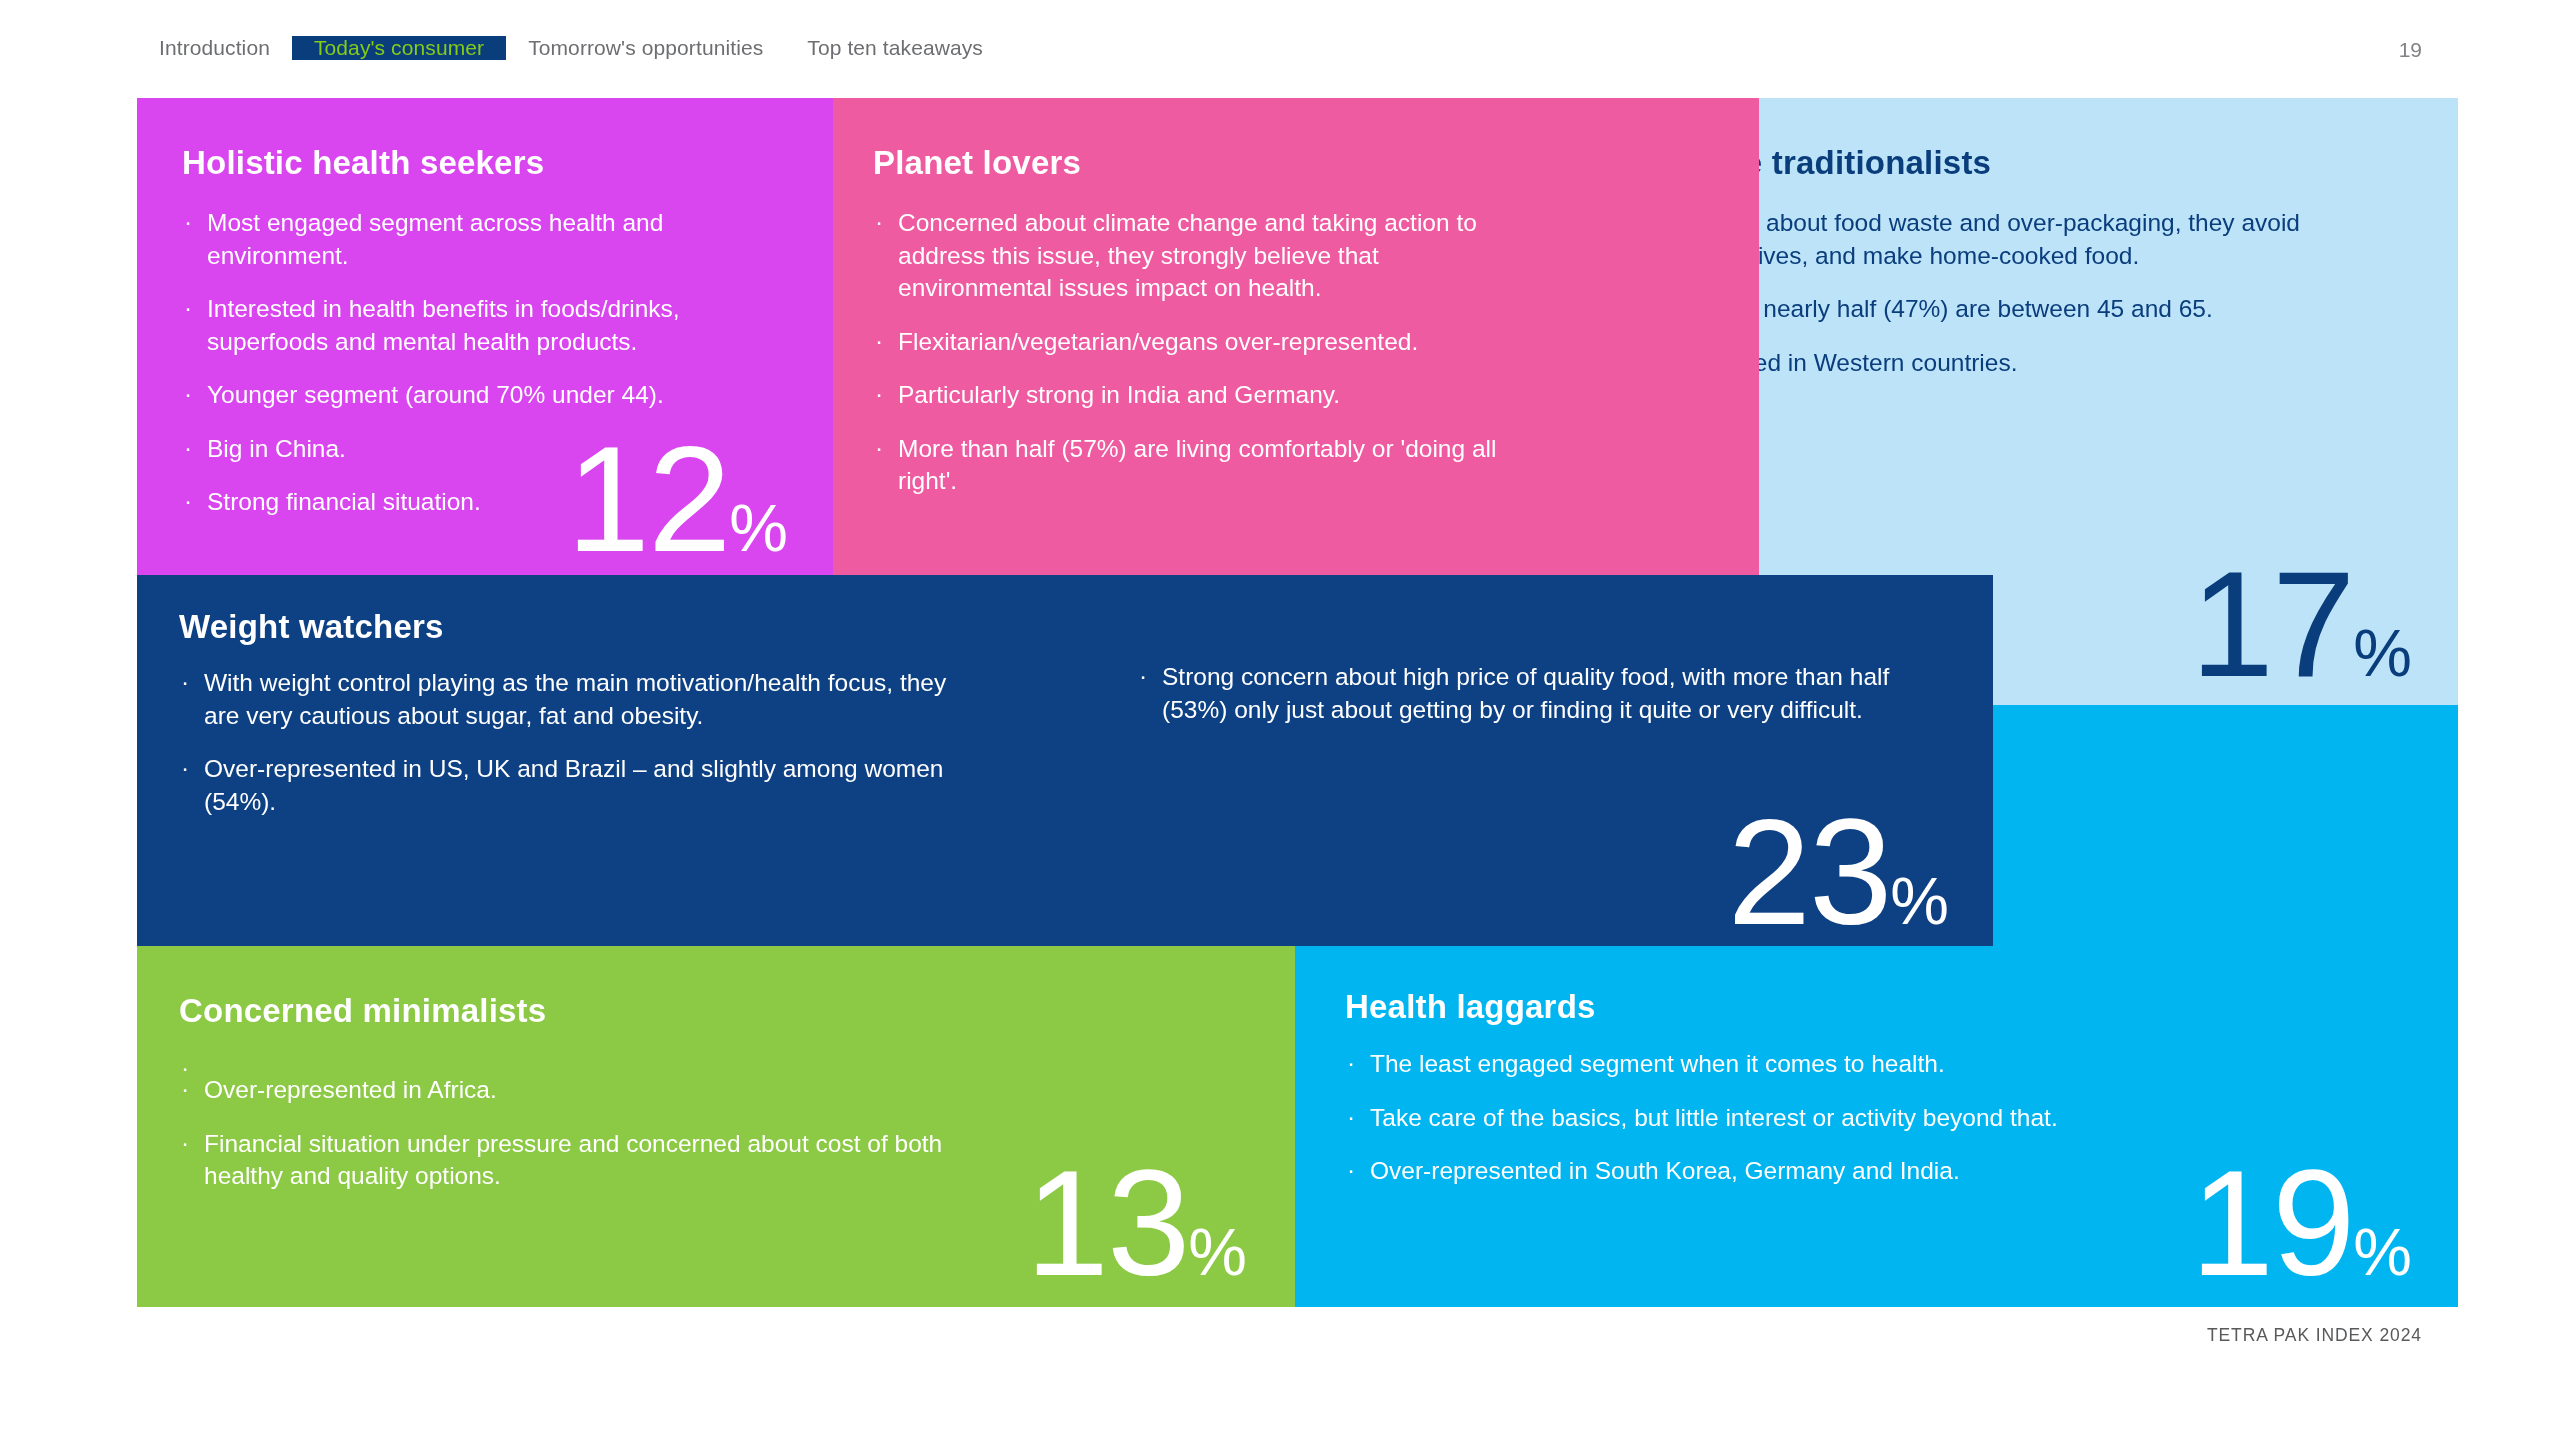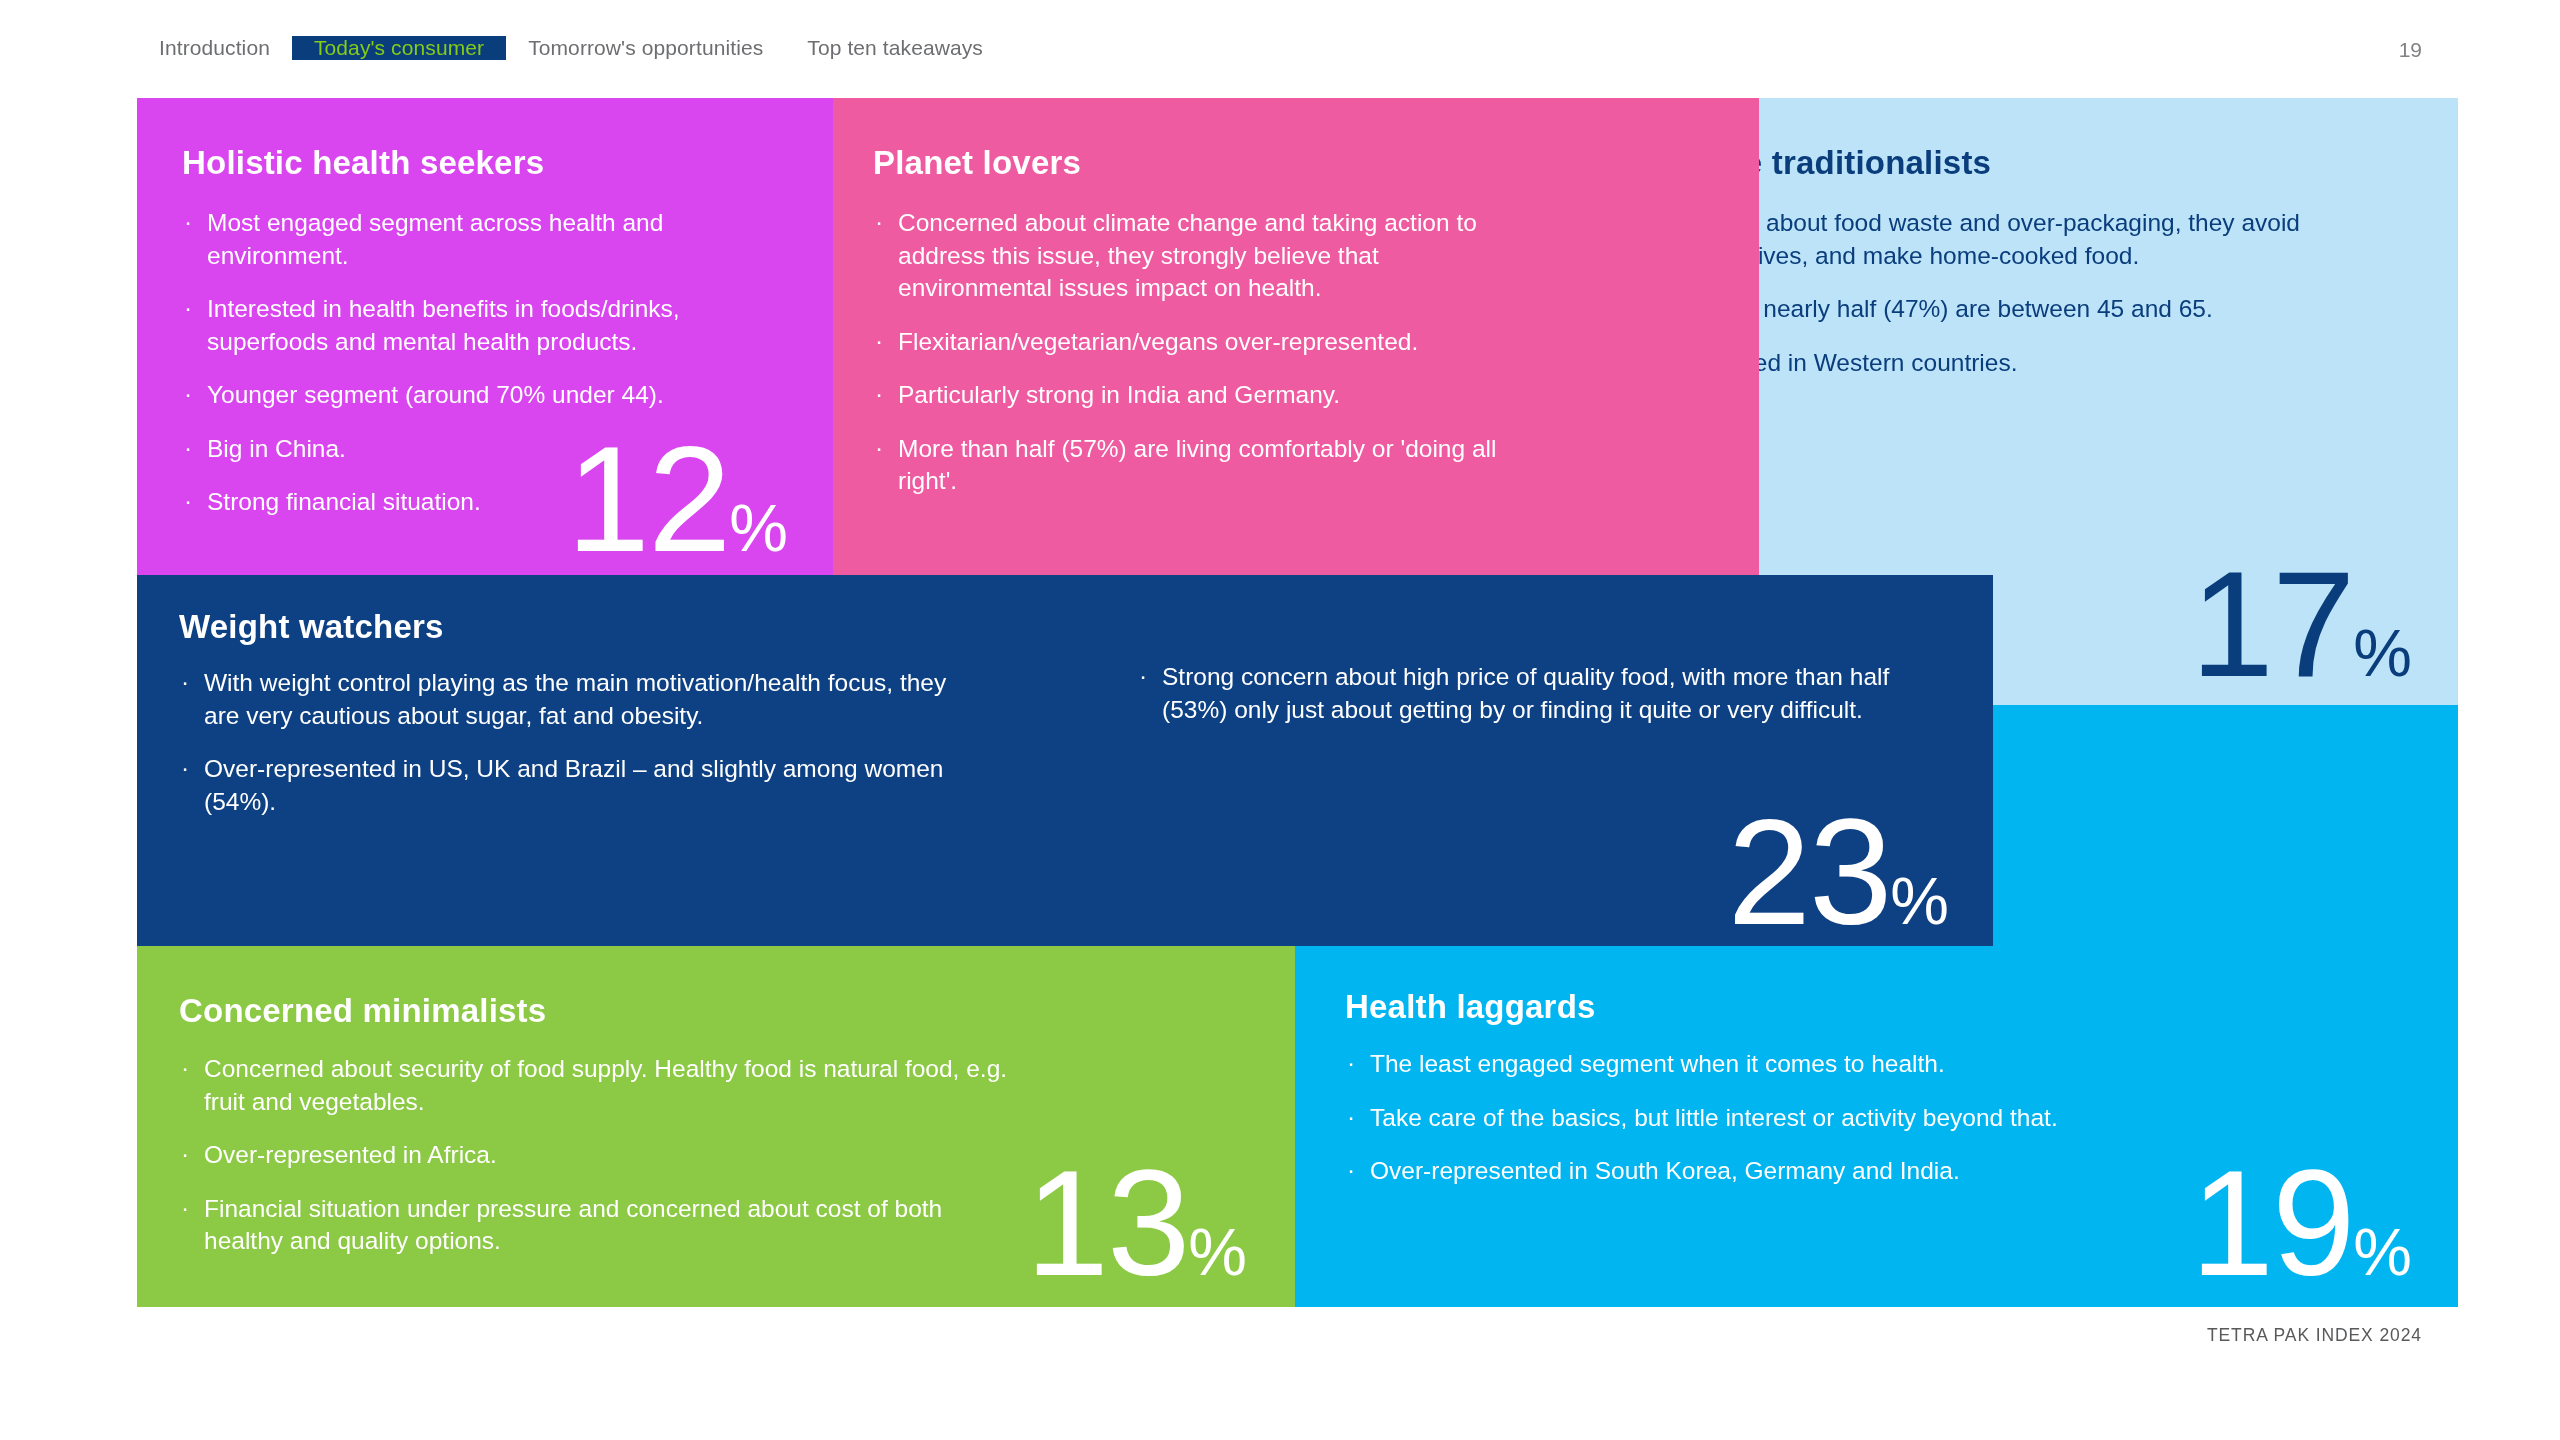--- a/index.html
+++ b/index.html
@@ -183,21 +183,21 @@
       <li><span class="dot">·</span><span>Strong concern about high price of quality food, with more than half (53%) only just about getting by or finding it quite or very difficult.</span></li>
     </ul>
     <div class="pct">
       <span class="num">23</span><span class="sym">%</span>
     </div>
   </div>
 
   <div class="card" id="card-nutrition">
     <div class="card-title">Concerned minimalists</div>
     <ul class="bullets">
-      <li><span class="dot">·</span><span>Concerned about security of food supply. Healthy food is natural food, e.g. fruit and vegetables.</span></li>
+      <li><span class="dot">·</span></li>
       <li><span class="dot">·</span><span>Over-represented in Africa.</span></li>
       <li><span class="dot">·</span><span>Financial situation under pressure and concerned about cost of both healthy and quality options.</span></li>
     </ul>
     <div class="pct">
       <span class="num">13</span><span class="sym">%</span>
     </div>
   </div>
 
   <div class="card" id="card-laggards">
     <div class="card-title">Health laggards</div>

